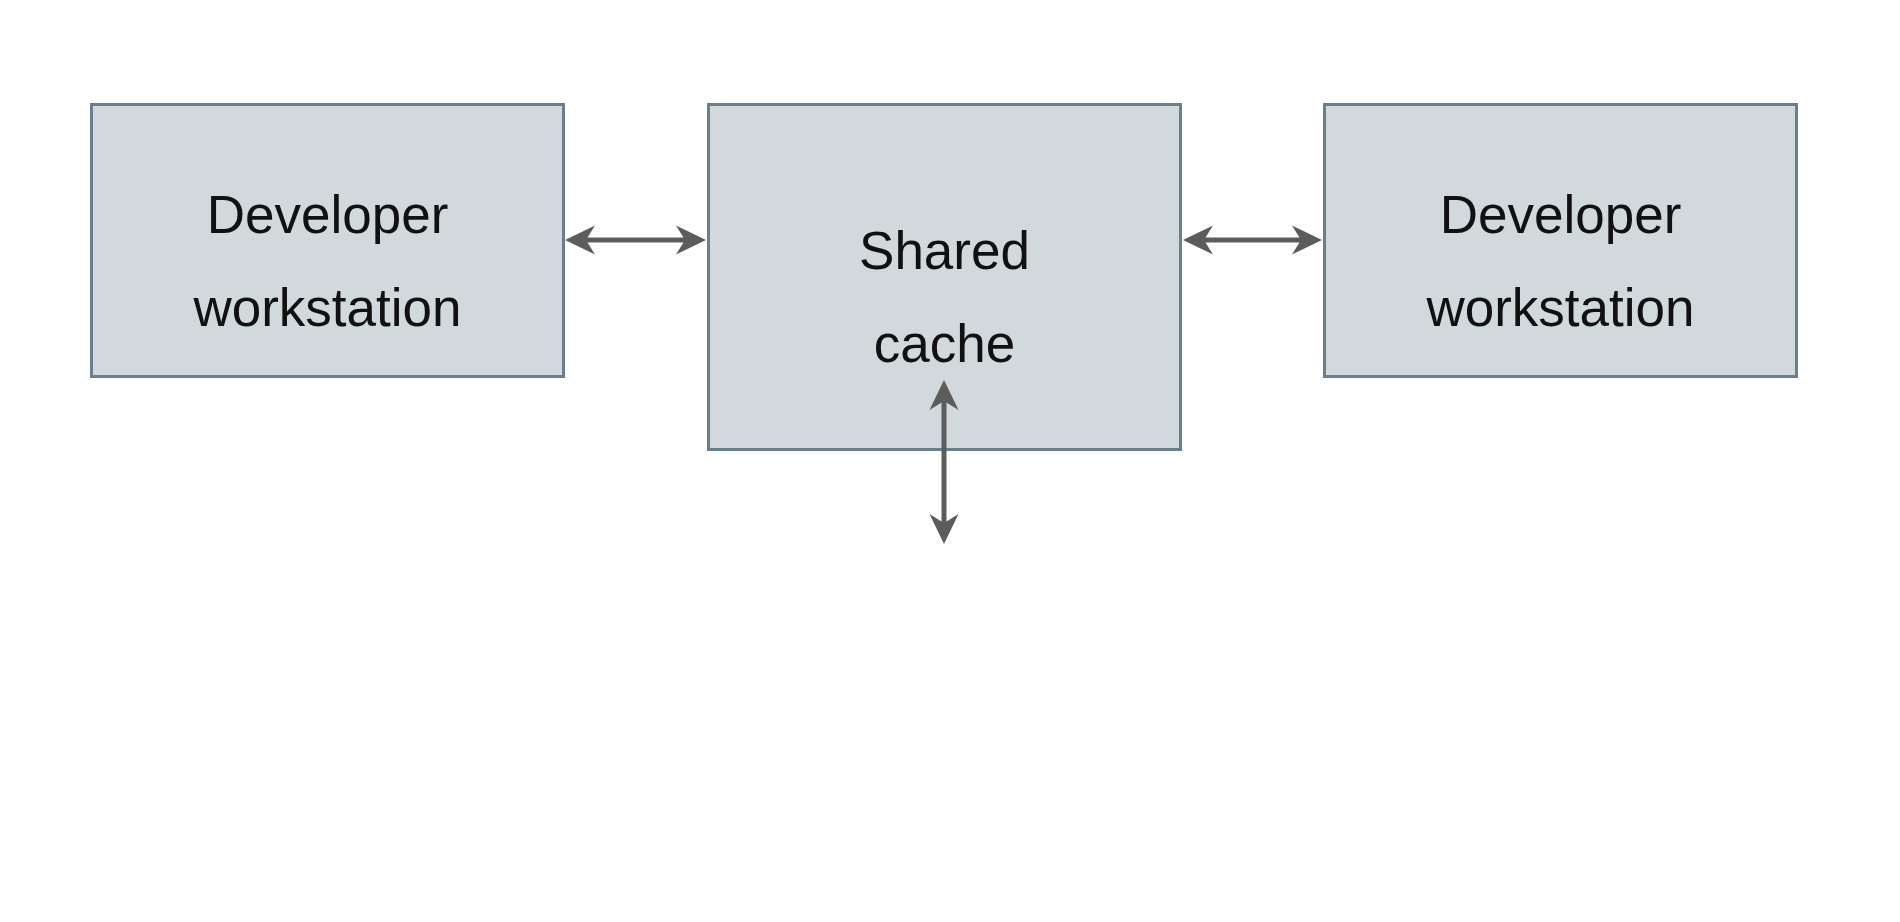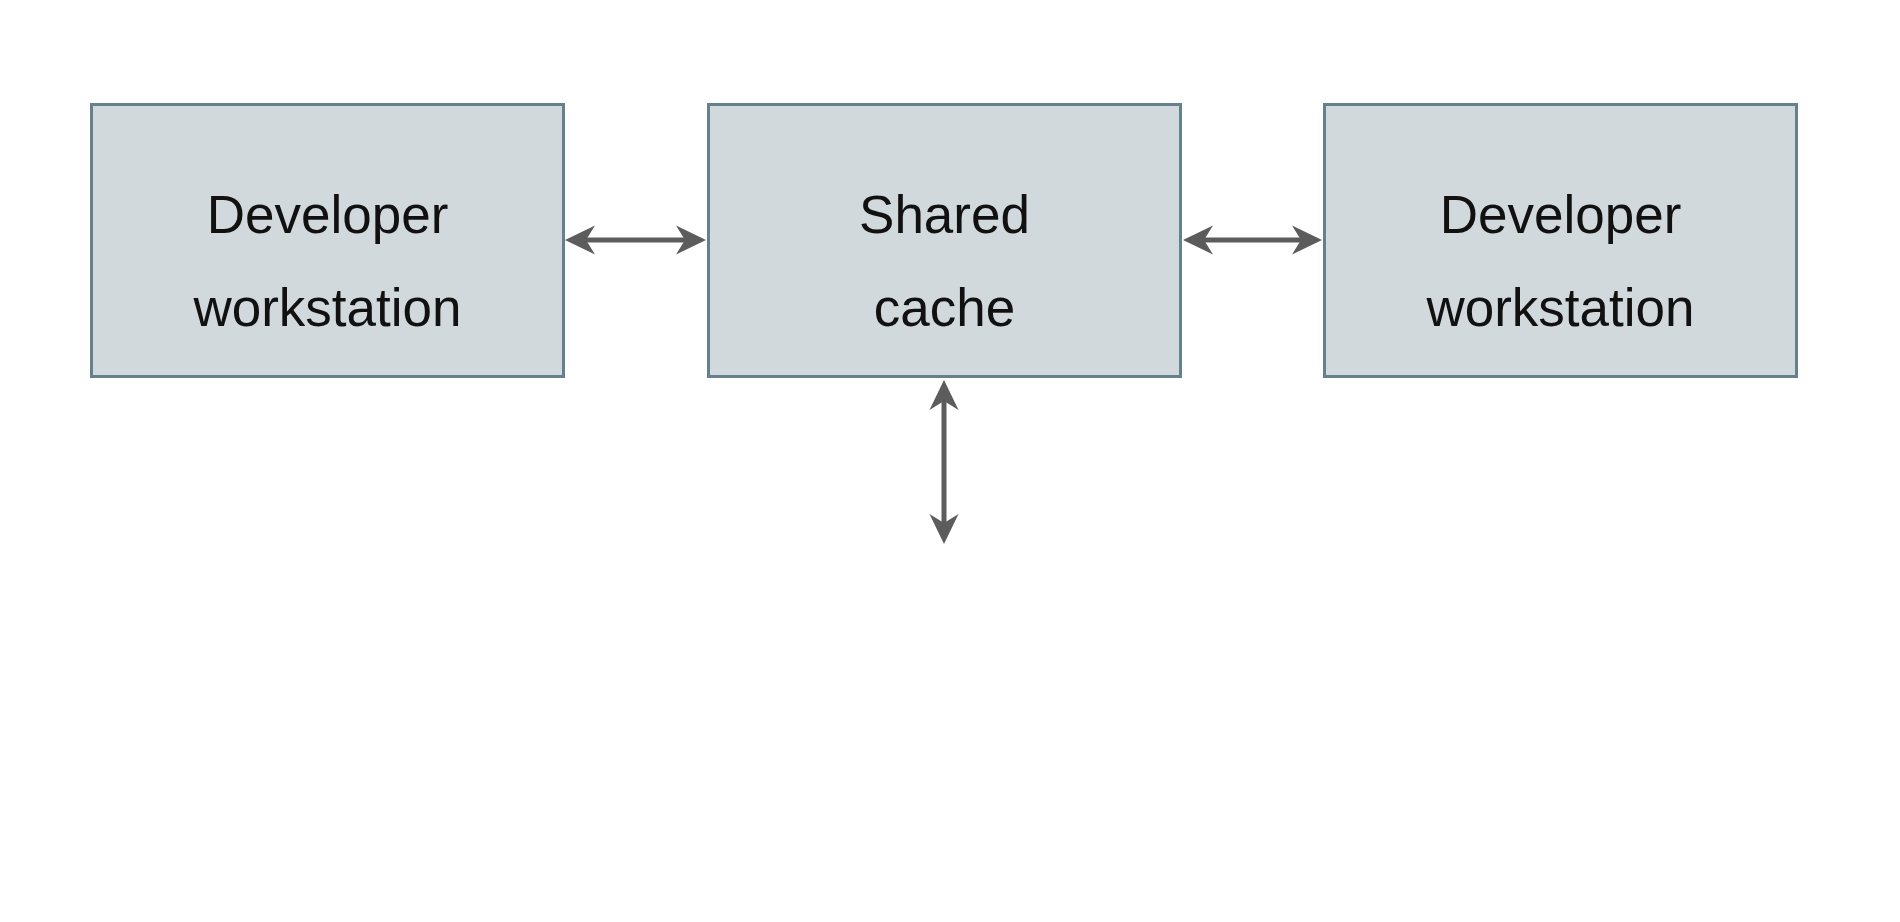--- a/index.html
+++ b/index.html
@@ -33,21 +33,21 @@
   }
   .node .label {
     font-size: 53px;
     line-height: 93px;
     color: var(--text);
     white-space: pre-line;
     letter-spacing: 0px;
     margin-top: 40px;
   }
   .node-left   { left: 90px;   top: 103px; width: 475px; height: 275px; }
-  .node-center { left: 707px;  top: 103px; width: 475px; height: 275px; }
+  .node-center { left: 707px;  top: 103px; width: 475px; height: 348px; }
   .node-right  { left: 1323px; top: 103px; width: 475px; height: 275px; }
   .node-ci     { left: 705px;  top: 545px; width: 475px; height: 275px; }
   .arrow {
     position: absolute;
     color: var(--arrow);
   }
   .arrow svg { display: block; width: 100%; height: 100%; }
   .arrow-h-left  { left: 564px;  top: 222px; width: 143px; height: 36px; }
   .arrow-h-right { left: 1182px; top: 222px; width: 141px; height: 36px; }
   .arrow-v       { left: 926px;  top: 379px; width: 36px;  height: 166px; }

